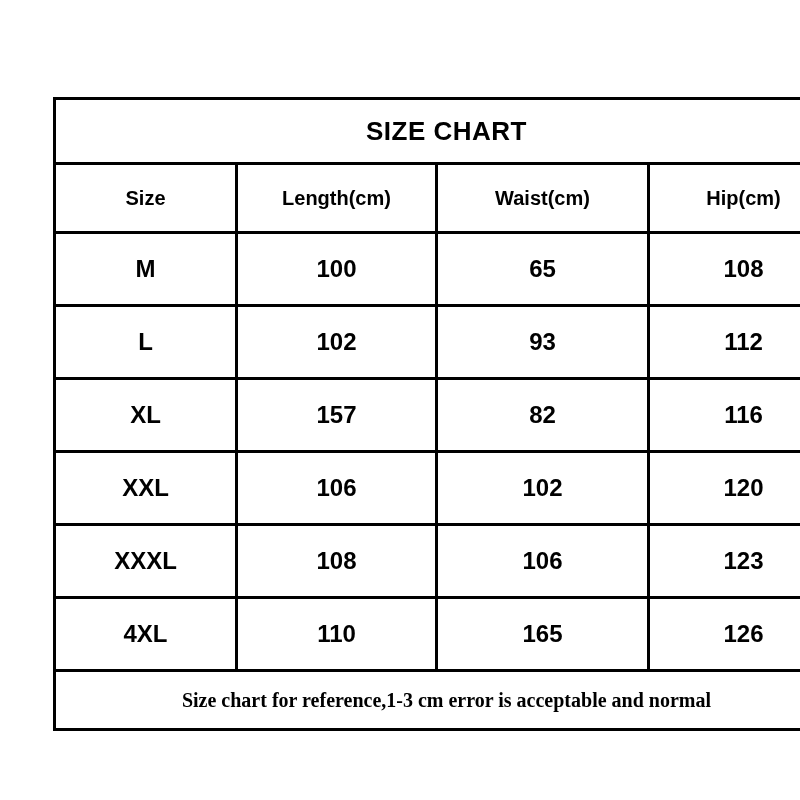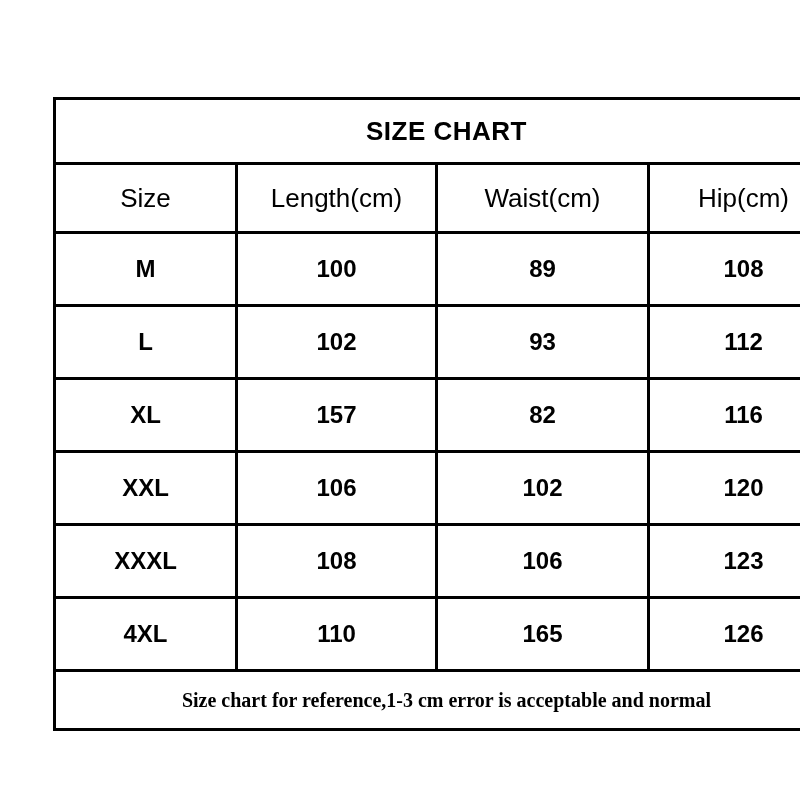--- a/index.html
+++ b/index.html
@@ -42,22 +42,22 @@
     padding: 0;
   }
   .title-cell {
     height: 62px;
     font-size: 26px;
     font-weight: bold;
     letter-spacing: 0.5px;
   }
   .header-cell {
     height: 66px;
-    font-size: 26px;
-    font-weight: normal;
+    font-size: 20px;
+    font-weight: bold;
   }
   .body-cell {
     height: 70px;
     font-size: 24px;
     font-weight: bold;
   }
   .note-cell {
     height: 56px;
     font-size: 20px;
     font-weight: bold;
@@ -86,21 +86,21 @@
         </tr>
         <tr>
           <th class="header-cell">Size</th>
           <th class="header-cell">Length(cm)</th>
           <th class="header-cell">Waist(cm)</th>
           <th class="header-cell">Hip(cm)</th>
         </tr>
         <tr>
           <td class="body-cell">M</td>
           <td class="body-cell">100</td>
-          <td class="body-cell">89</td>
+          <td class="body-cell">65</td>
           <td class="body-cell">108</td>
         </tr>
         <tr>
           <td class="body-cell">L</td>
           <td class="body-cell">102</td>
           <td class="body-cell">93</td>
           <td class="body-cell">112</td>
         </tr>
         <tr>
           <td class="body-cell">XL</td>

